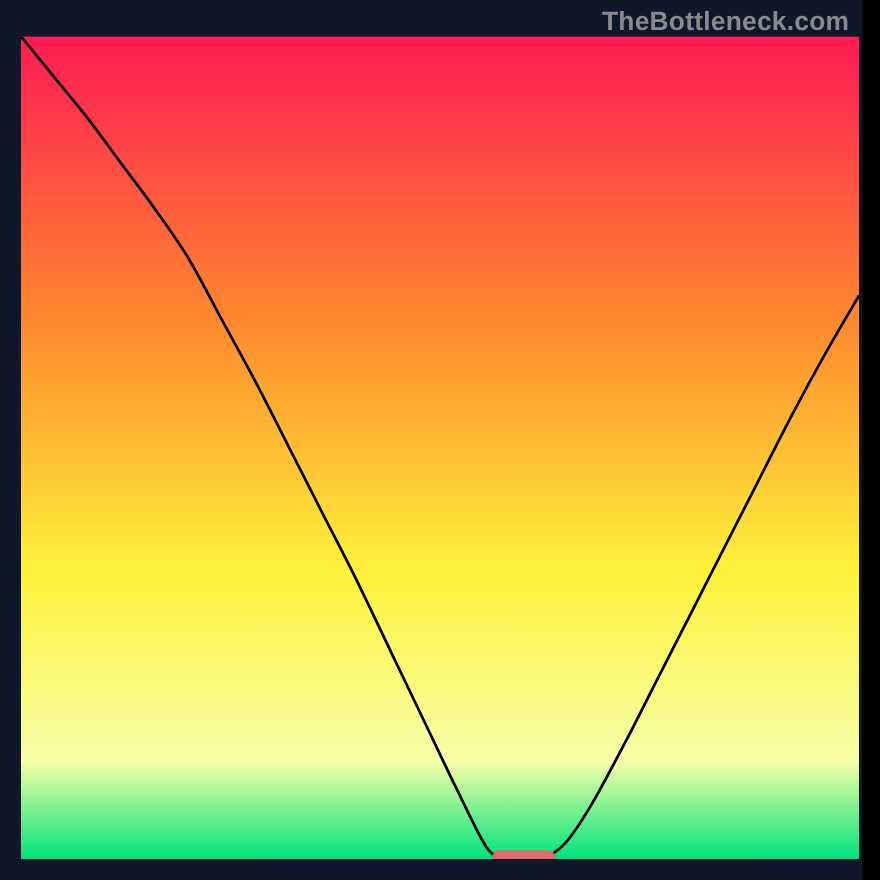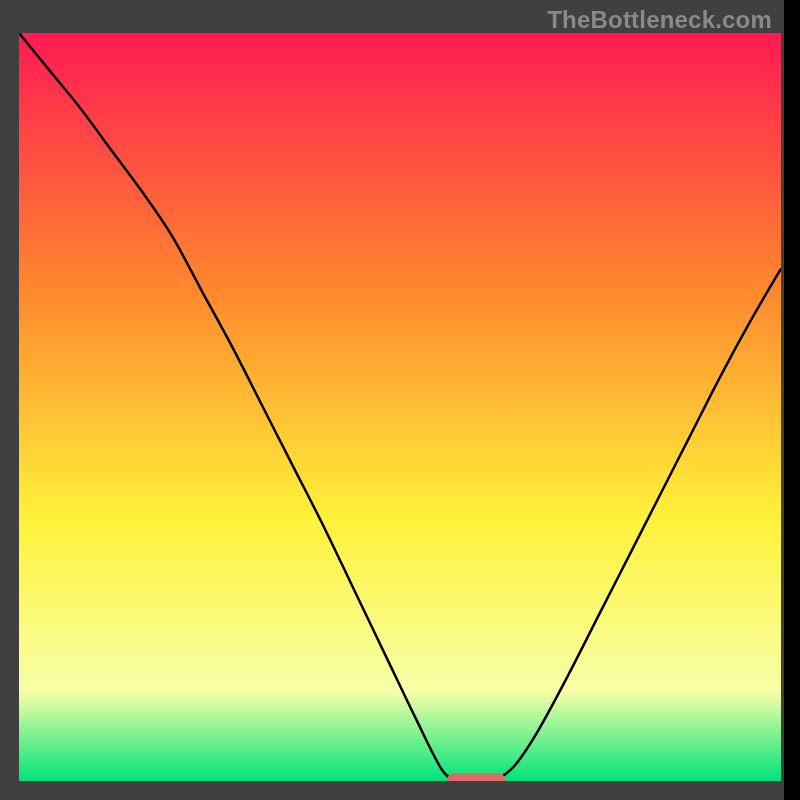--- a/index.html
+++ b/index.html
@@ -7,21 +7,21 @@
     padding: 0;
     width: 800px;
     height: 800px;
     background: #000;
     overflow: hidden;
   }
   .frame {
     position: relative;
     width: 784px;
     height: 800px;
-    background: #404040;
+    background: #0f172a;
   }
   .watermark {
     position: absolute;
     top: 6px;
     right: 12px;
     font-family: Arial, Helvetica, sans-serif;
     font-size: 24px;
     font-weight: 600;
     color: #8a8a8a;
     letter-spacing: 0.2px;

